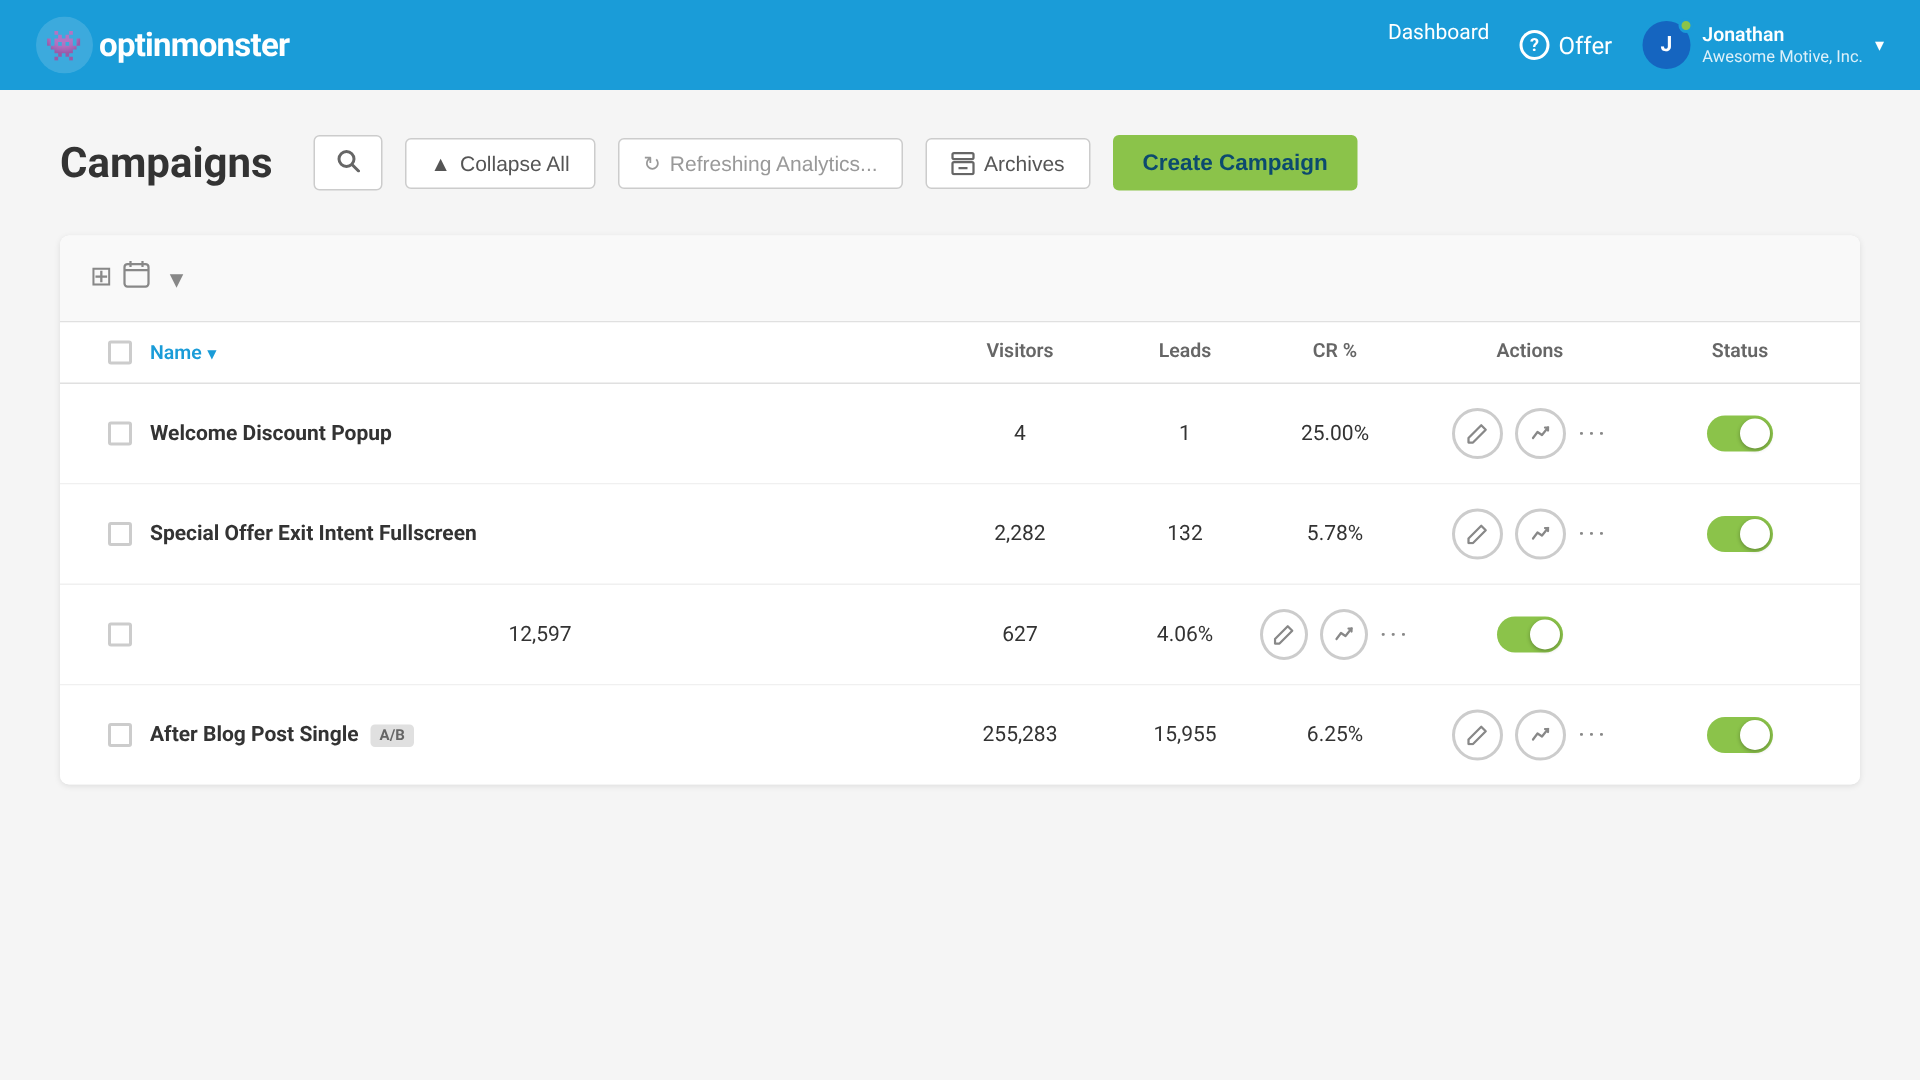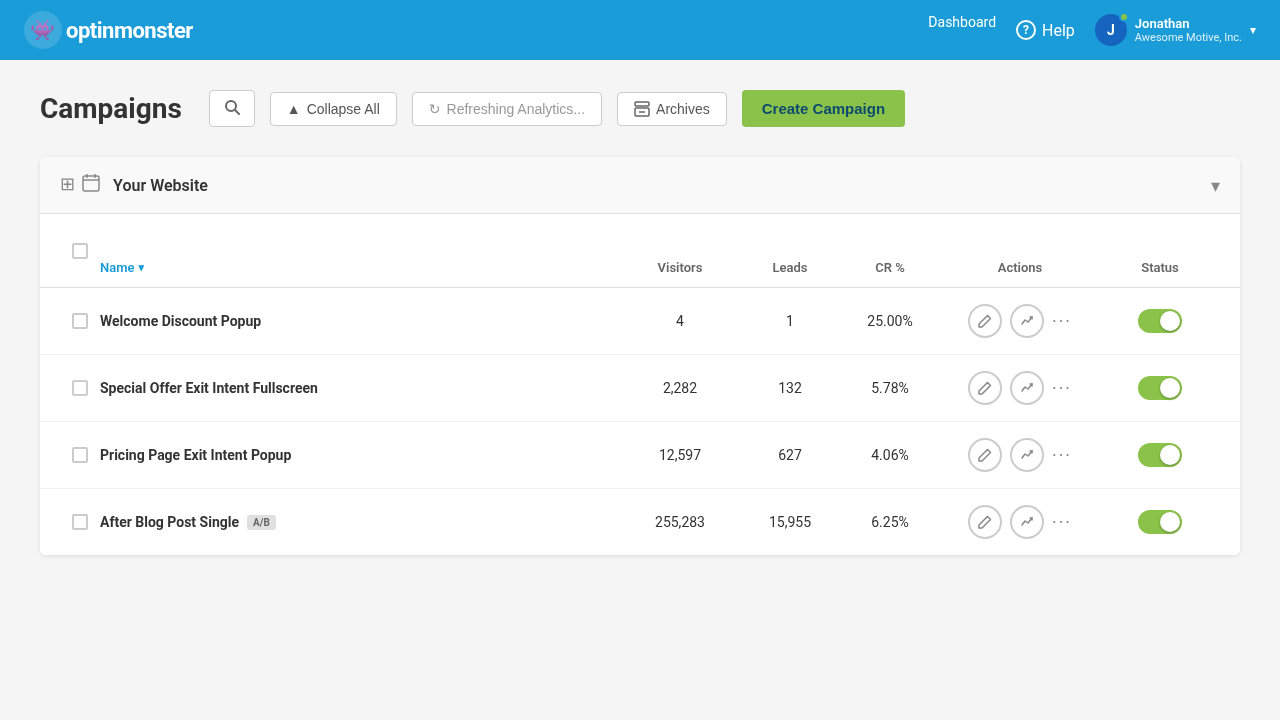--- a/index.html
+++ b/index.html
@@ -211,21 +211,20 @@
       grid-template-columns: 40px 1fr 120px 100px 100px 160px 120px;
       padding: 12px 20px;
       border-bottom: 1px solid #e0e0e0;
       background: white;
     }
     .col-header {
       font-size: 13px;
       color: #666;
       font-weight: 600;
       text-align: center;
-      margin-top: 34px;
     }
     .col-header.name-col {
       text-align: left;
       display: flex;
       align-items: center;
       gap: 4px;
       color: #1a9cd8;
       cursor: pointer;
     }
 
@@ -341,21 +340,21 @@
     <svg class="logo-monster" viewBox="0 0 38 38">
       <circle cx="19" cy="19" r="19" fill="white" opacity="0.15"></circle>
       <text x="19" y="26" text-anchor="middle" fill="white" font-size="20" font-weight="bold">👾</text>
     </svg>
     <span class="logo-text">optinmonster</span>
   </div>
   <div class="header-right">
     <span class="header-link">Dashboard</span>
     <div class="help-btn">
       <div class="help-circle">?</div>
-      <span>Help</span>
+      <span>Offer</span>
     </div>
     <div class="user-info">
       <div class="user-avatar">
         <span>J</span>
         <div class="user-status-dot"></div>
       </div>
       <div>
         <div class="user-name">Jonathan</div>
         <div class="user-company">Awesome Motive, Inc.</div>
       </div>
@@ -407,21 +406,20 @@
         <span class="grid-icon">⊞</span>
         <span class="calendar-icon">
           <svg width="20" height="20" viewBox="0 0 20 20" fill="none">
             <rect x="2" y="3" width="16" height="15" rx="2" stroke="#888" stroke-width="1.5"></rect>
             <line x1="2" y1="7" x2="18" y2="7" stroke="#888" stroke-width="1.5"></line>
             <line x1="6" y1="1" x2="6" y2="5" stroke="#888" stroke-width="1.5"></line>
             <line x1="14" y1="1" x2="14" y2="5" stroke="#888" stroke-width="1.5"></line>
           </svg>
         </span>
       </div>
-      <span class="website-name">Your Website</span>
       <span class="chevron-down">▾</span>
     </div>
 
     <div class="table-header">
       <div class="cb-cell">
         <div class="checkbox"></div>
       </div>
       <div class="col-header name-col">
         <span>Name</span>
         <span style="font-size:11px;">▾</span>
@@ -493,24 +491,20 @@
     <div class="status-cell">
       <div class="toggle">
         <div class="toggle-knob"></div>
       </div>
     </div>
   </div>
         <div class="campaign-row">
     <div class="cb-cell">
       <div class="checkbox"></div>
     </div>
-    <div class="campaign-name-cell">
-      <span class="campaign-name">Pricing Page Exit Intent Popup</span>
-
-    </div>
     <div class="stat-cell">12,597</div>
     <div class="stat-cell">627</div>
     <div class="stat-cell">4.06%</div>
     <div class="actions-cell">
       <div class="action-icon-btn" title="Edit">
         <svg width="14" height="14" viewBox="0 0 14 14" fill="none">
           <path d="M9.5 1.5l3 3L4 13H1v-3L9.5 1.5z" stroke="#888" stroke-width="1.5" stroke-linejoin="round"></path>
         </svg>
       </div>
       <div class="action-icon-btn" title="Analytics">

